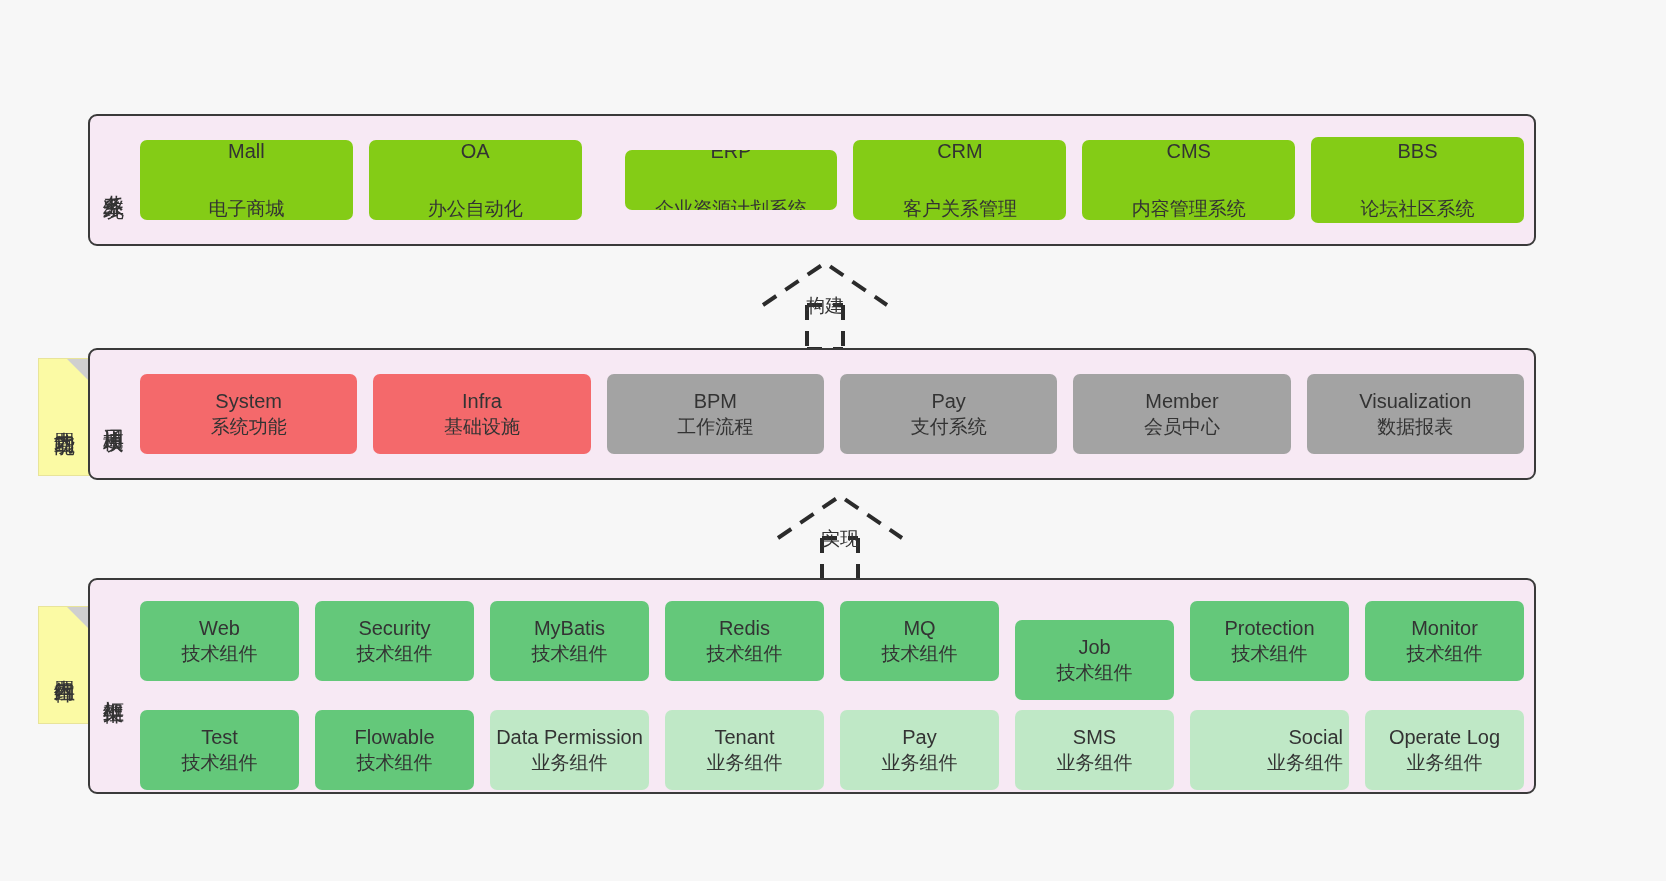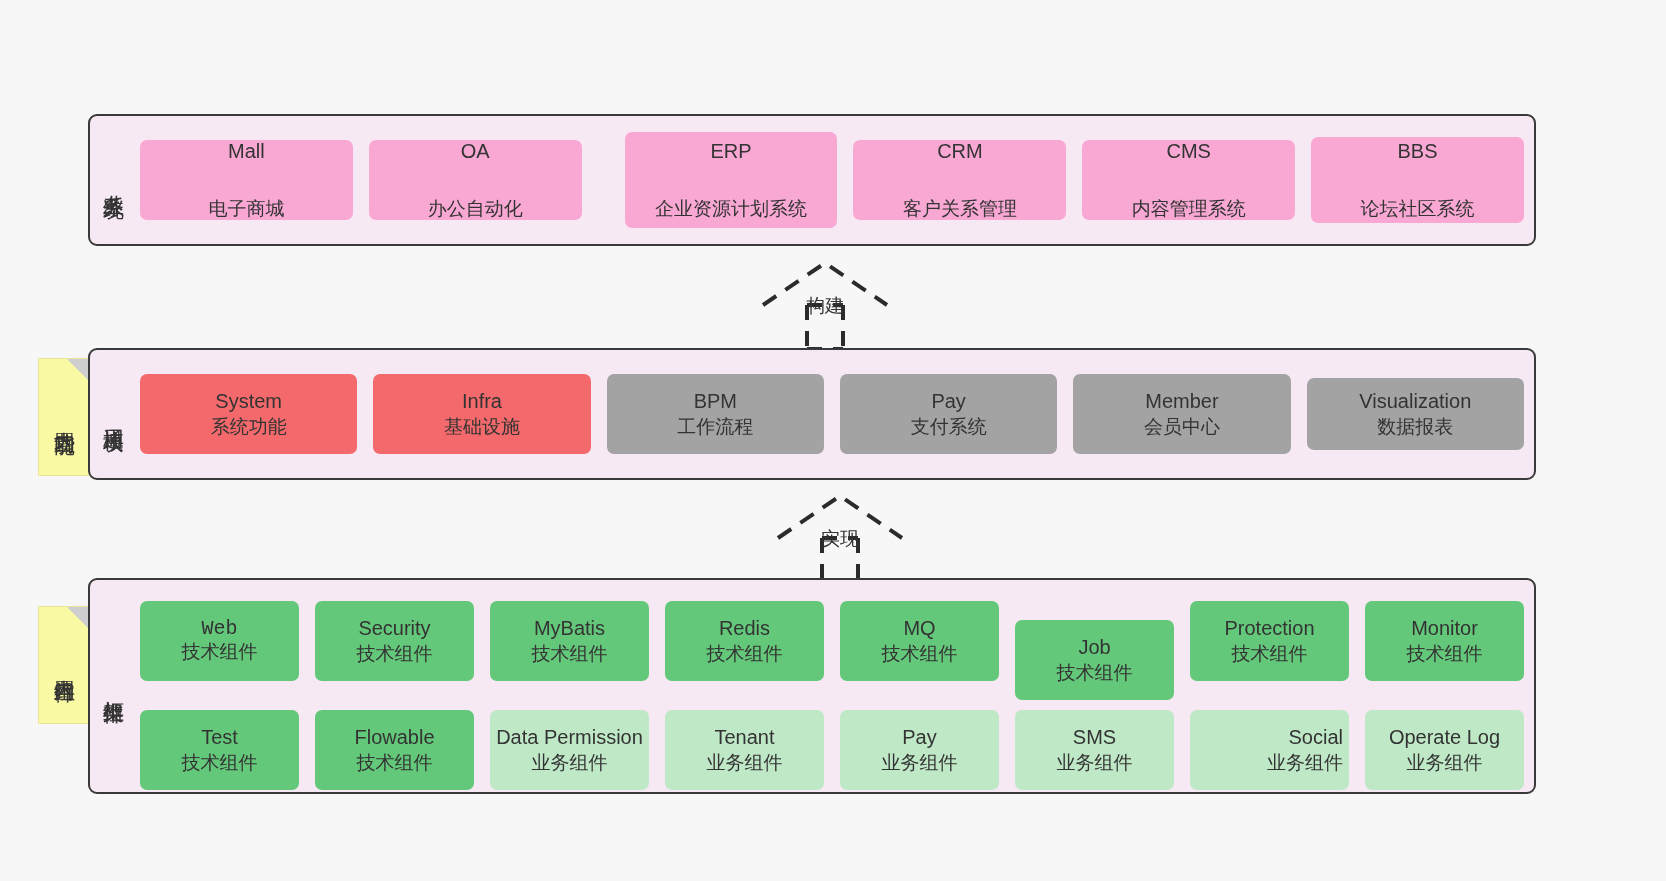--- a/index.html
+++ b/index.html
@@ -66,21 +66,21 @@
     justify-content: center;
     text-align: center;
     color: #333333;
     line-height: 1.26;
     padding: 4px 6px;
     overflow: hidden;
   }
   .card .title { font-size: 20px; }
   .card .sub   { font-size: 19px; }
 
-  .c-blue       { background: #f9a8d4; gap: 33px; }
+  .c-blue       { background: #84cc16; gap: 33px; }
   .c-red        { background: #f4696b; }
   .c-pink       { background: #a3a3a3; }
   .c-green      { background: #64c87a; }
   .c-greenlight { background: #bfe8c6; }
 
   
   .sticky {
     position: absolute;
     box-sizing: border-box;
     background: #fbfaa4;
@@ -134,21 +134,21 @@
   <div class="layer-body">
     <div class="row" id="row-business">
         <div class="card c-blue" style="height: 80px;">
           <div class="title">Mall</div>
           <div class="sub">电子商城</div>
         </div>
         <div class="card c-blue" style="height: 80px;">
           <div class="title">OA</div>
           <div class="sub">办公自动化</div>
         </div>
-        <div class="card c-blue" style="height: 96px; margin-left: 27px;">
+        <div class="card c-blue" style="height: 60px; margin-left: 27px;">
           <div class="title">ERP</div>
           <div class="sub">企业资源计划系统</div>
         </div>
         <div class="card c-blue" style="height: 80px;">
           <div class="title">CRM</div>
           <div class="sub">客户关系管理</div>
         </div>
         <div class="card c-blue" style="height: 80px;">
           <div class="title">CMS</div>
           <div class="sub">内容管理系统</div>
@@ -191,21 +191,21 @@
           <div class="sub">工作流程</div>
         </div>
         <div class="card c-pink" style="height: 80px;">
           <div class="title">Pay</div>
           <div class="sub">支付系统</div>
         </div>
         <div class="card c-pink" style="height: 80px;">
           <div class="title">Member</div>
           <div class="sub">会员中心</div>
         </div>
-        <div class="card c-pink" style="height: 72px;">
+        <div class="card c-pink" style="height: 80px;">
           <div class="title">Visualization</div>
           <div class="sub">数据报表</div>
         </div>
       </div>
   </div>
 </div>
 
 <div class="connector" style="left:760px; top:488px;">
   <svg width="160" height="100" viewBox="0 0 160 100" aria-hidden="true">
     <path d="M18 50 L80 8 L142 50" fill="none" stroke="#2b2b2b" stroke-width="4" stroke-dasharray="16 11" stroke-linecap="butt"></path>
@@ -216,21 +216,21 @@
 
 <div class="sticky" style="left:38px; top:606px; width:52px; height:118px;">
   <span class="fold"></span>
   <span>内置组件</span>
 </div>
 
 <div class="layer" id="layer-framework" style="left:88px; top:578px; width:1448px; height:216px;">
   <div class="layer-label">框架组件</div>
   <div class="layer-body" style="padding:10px 10px 10px 4px; gap:10px;">
     <div class="row" id="row-framework-1">
-        <div class="card c-green" style="height: 80px; font-family: Liberation Mono, monospace;">
+        <div class="card c-green" style="height: 80px;">
           <div class="title">Web</div>
           <div class="sub">技术组件</div>
         </div>
         <div class="card c-green" style="height: 80px;">
           <div class="title">Security</div>
           <div class="sub">技术组件</div>
         </div>
         <div class="card c-green" style="height: 80px;">
           <div class="title">MyBatis</div>
           <div class="sub">技术组件</div>

